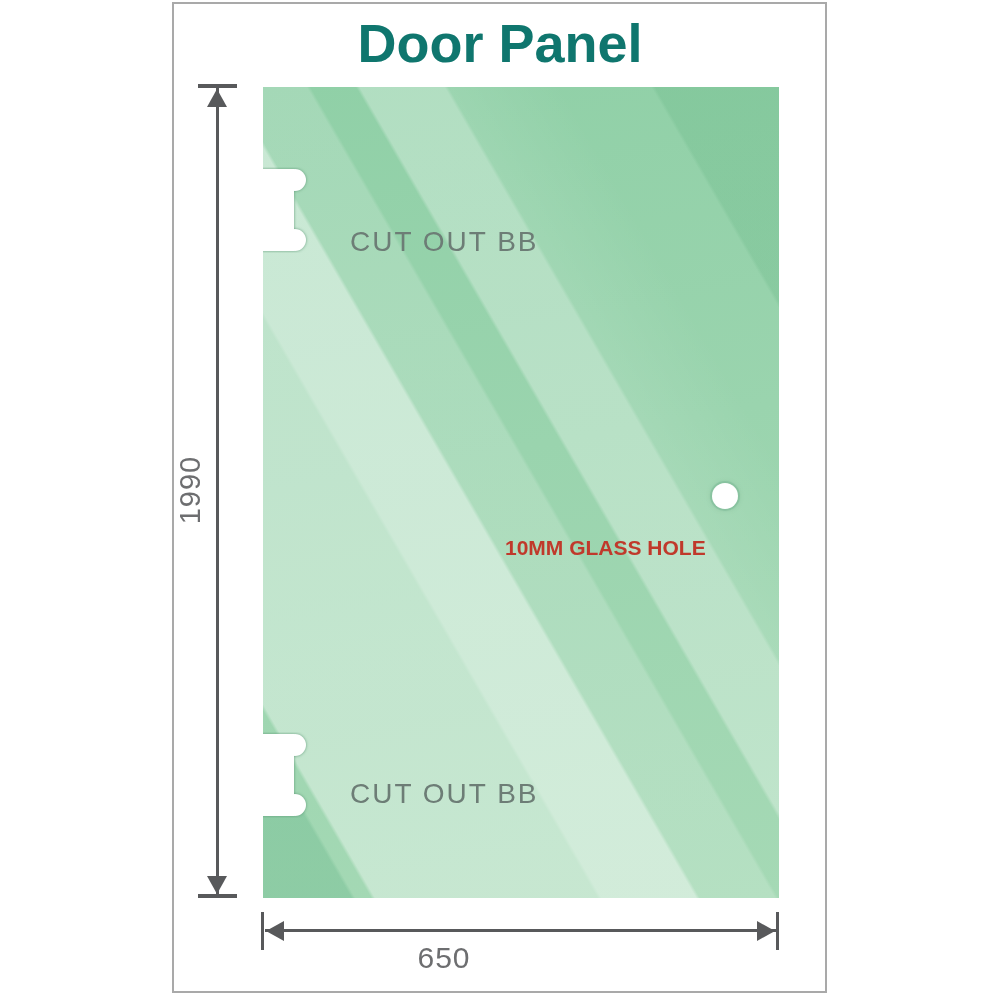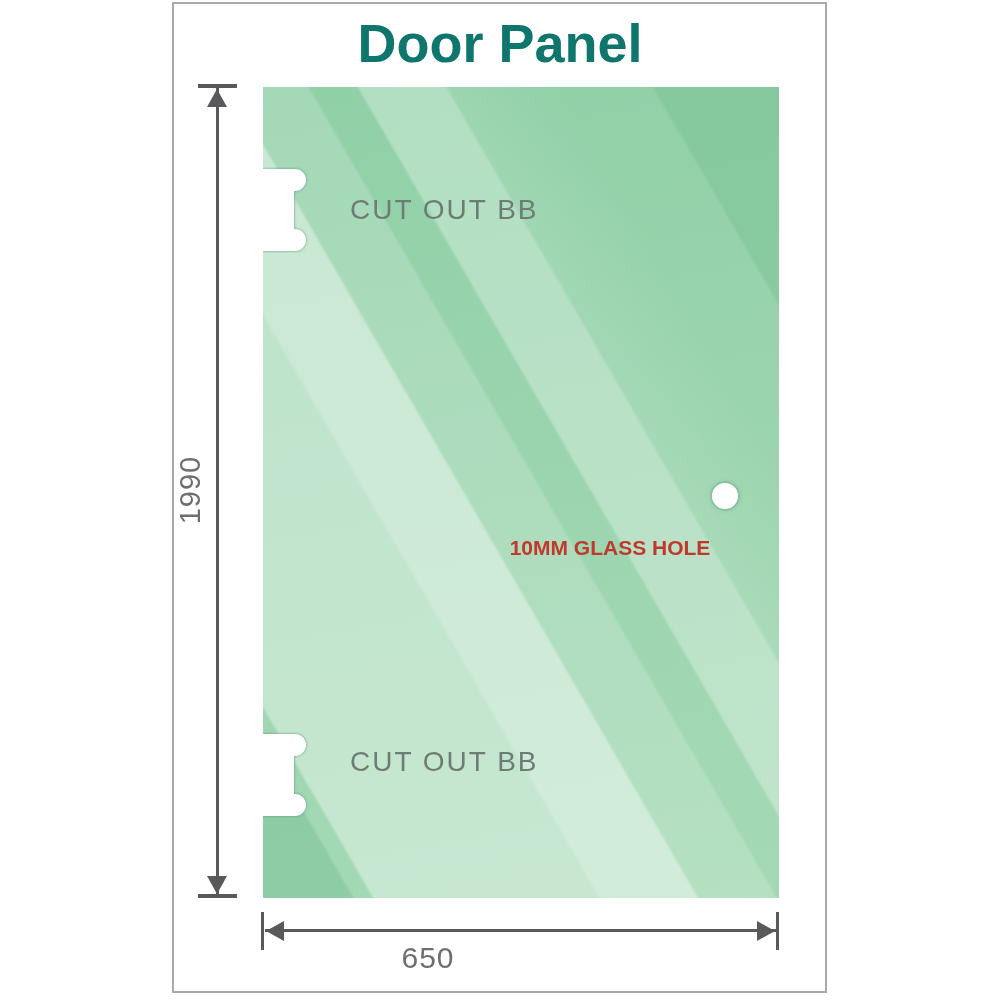--- a/index.html
+++ b/index.html
@@ -24,31 +24,31 @@
       linear-gradient(60deg, rgba(255,255,255,0) 11%, rgba(255,255,255,0.38) 11.4%, rgba(255,255,255,0.38) 34%, rgba(255,255,255,0.50) 34.4%, rgba(255,255,255,0.50) 44%, rgba(255,255,255,0.18) 44.4%, rgba(255,255,255,0.18) 52%, rgba(255,255,255,0) 52.4%),
       linear-gradient(60deg, rgba(255,255,255,0) 57%, rgba(255,255,255,0.30) 57.4%, rgba(255,255,255,0.30) 66%, rgba(255,255,255,0.10) 66.4%, rgba(255,255,255,0) 78%),
       linear-gradient(60deg, rgba(100,180,130,0) 87%, rgba(100,180,130,0.28) 87.4%),
       linear-gradient(170deg, #90d0a7 0%, #9ad4ae 45%, #a5d9b5 100%);
   }
   .cutout-svg{position:absolute;left:263px;width:48px;height:86px;}
   .cutout-top{top:167px;}
   .cutout-bottom{top:732px;}
   .cutout-label{
     position:absolute;left:350px;width:260px;
-    font-size:28px;letter-spacing:2px;color:#6d7d76;white-space:nowrap;
+    font-size:28px;letter-spacing:2px;color:#6d7d76;white-space:nowrap;margin-top:32px;
   }
   .cutout-label-1{top:194px;}
   .cutout-label-2{top:746px;}
   .glass-hole{
     position:absolute;left:712px;top:483px;width:26px;height:26px;border-radius:50%;
     background:#ffffff;
     box-shadow:0 0 0 2px rgba(130,190,155,0.6), 0 0 5px rgba(90,150,115,0.55);
   }
   .hole-label{
-    position:absolute;left:505px;top:536px;width:210px;text-align:center;
+    position:absolute;left:505px;top:536px;width:210px;
     font-size:21px;font-weight:bold;color:#c0392b;white-space:nowrap;
   }
   
   .dim{position:absolute;background:#58595b;}
   .vdim-shaft{left:216px;top:88px;width:3px;height:807px;}
   .vdim-tick-top{left:198px;top:84px;width:39px;height:4px;}
   .vdim-tick-bottom{left:198px;top:894px;width:39px;height:4px;}
   .arrow{position:absolute;width:0;height:0;}
   .arrow-up{left:207px;top:89px;border-left:10px solid transparent;border-right:10px solid transparent;border-bottom:18px solid #58595b;}
   .arrow-down{left:207px;top:876px;border-left:10px solid transparent;border-right:10px solid transparent;border-top:18px solid #58595b;}
@@ -57,21 +57,21 @@
   .hdim-tick-right{left:776px;top:912px;width:3px;height:38px;}
   .arrow-left{left:266px;top:921px;border-top:10px solid transparent;border-bottom:10px solid transparent;border-right:18px solid #58595b;}
   .arrow-right{left:757px;top:921px;border-top:10px solid transparent;border-bottom:10px solid transparent;border-left:18px solid #58595b;}
   .height-value{
     position:absolute;left:130px;top:472px;width:120px;height:36px;
     display:flex;align-items:center;justify-content:center;
     transform:rotate(-90deg);
     font-size:29px;color:#6d6e70;letter-spacing:1px;
   }
   .width-value{
-    position:absolute;left:388px;top:941px;width:80px;text-align:center;
+    position:absolute;left:404px;top:941px;width:80px;text-align:center;
     font-size:30px;color:#6d6e70;letter-spacing:1px;
   }
 </style>
 </head>
 <body>
 
 <div class="canvas">
 
   <div class="frame"></div>
 

